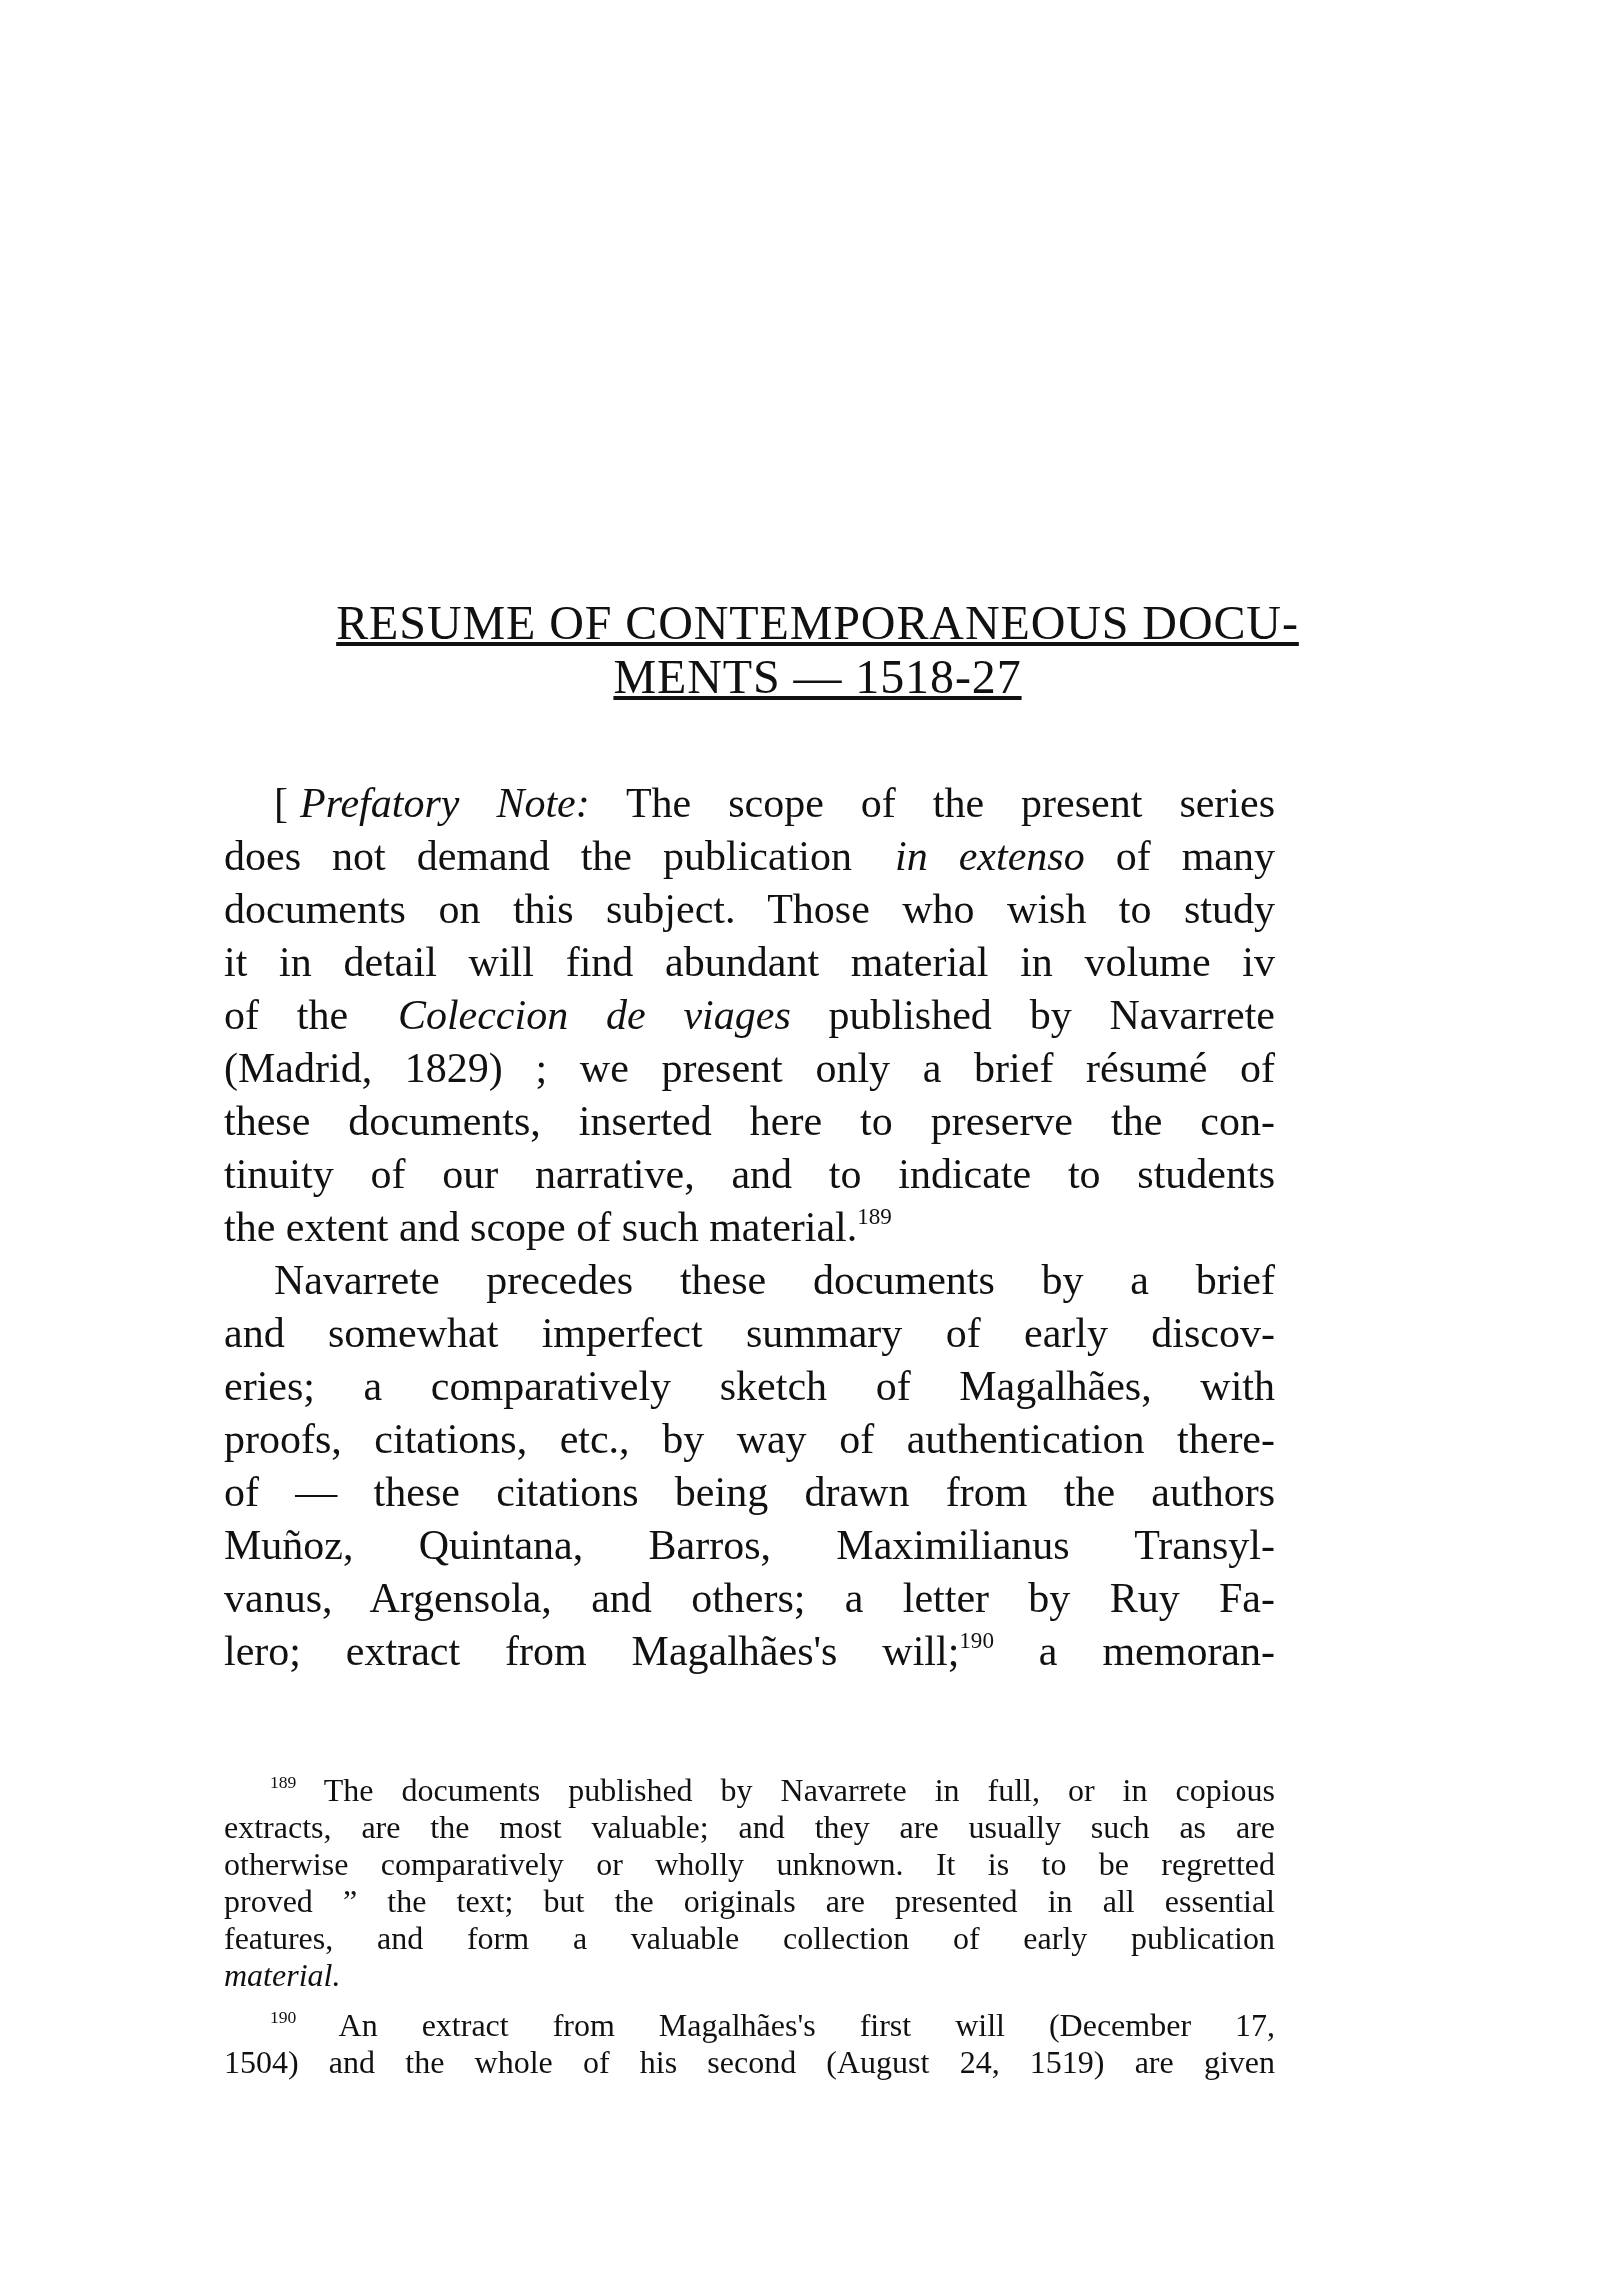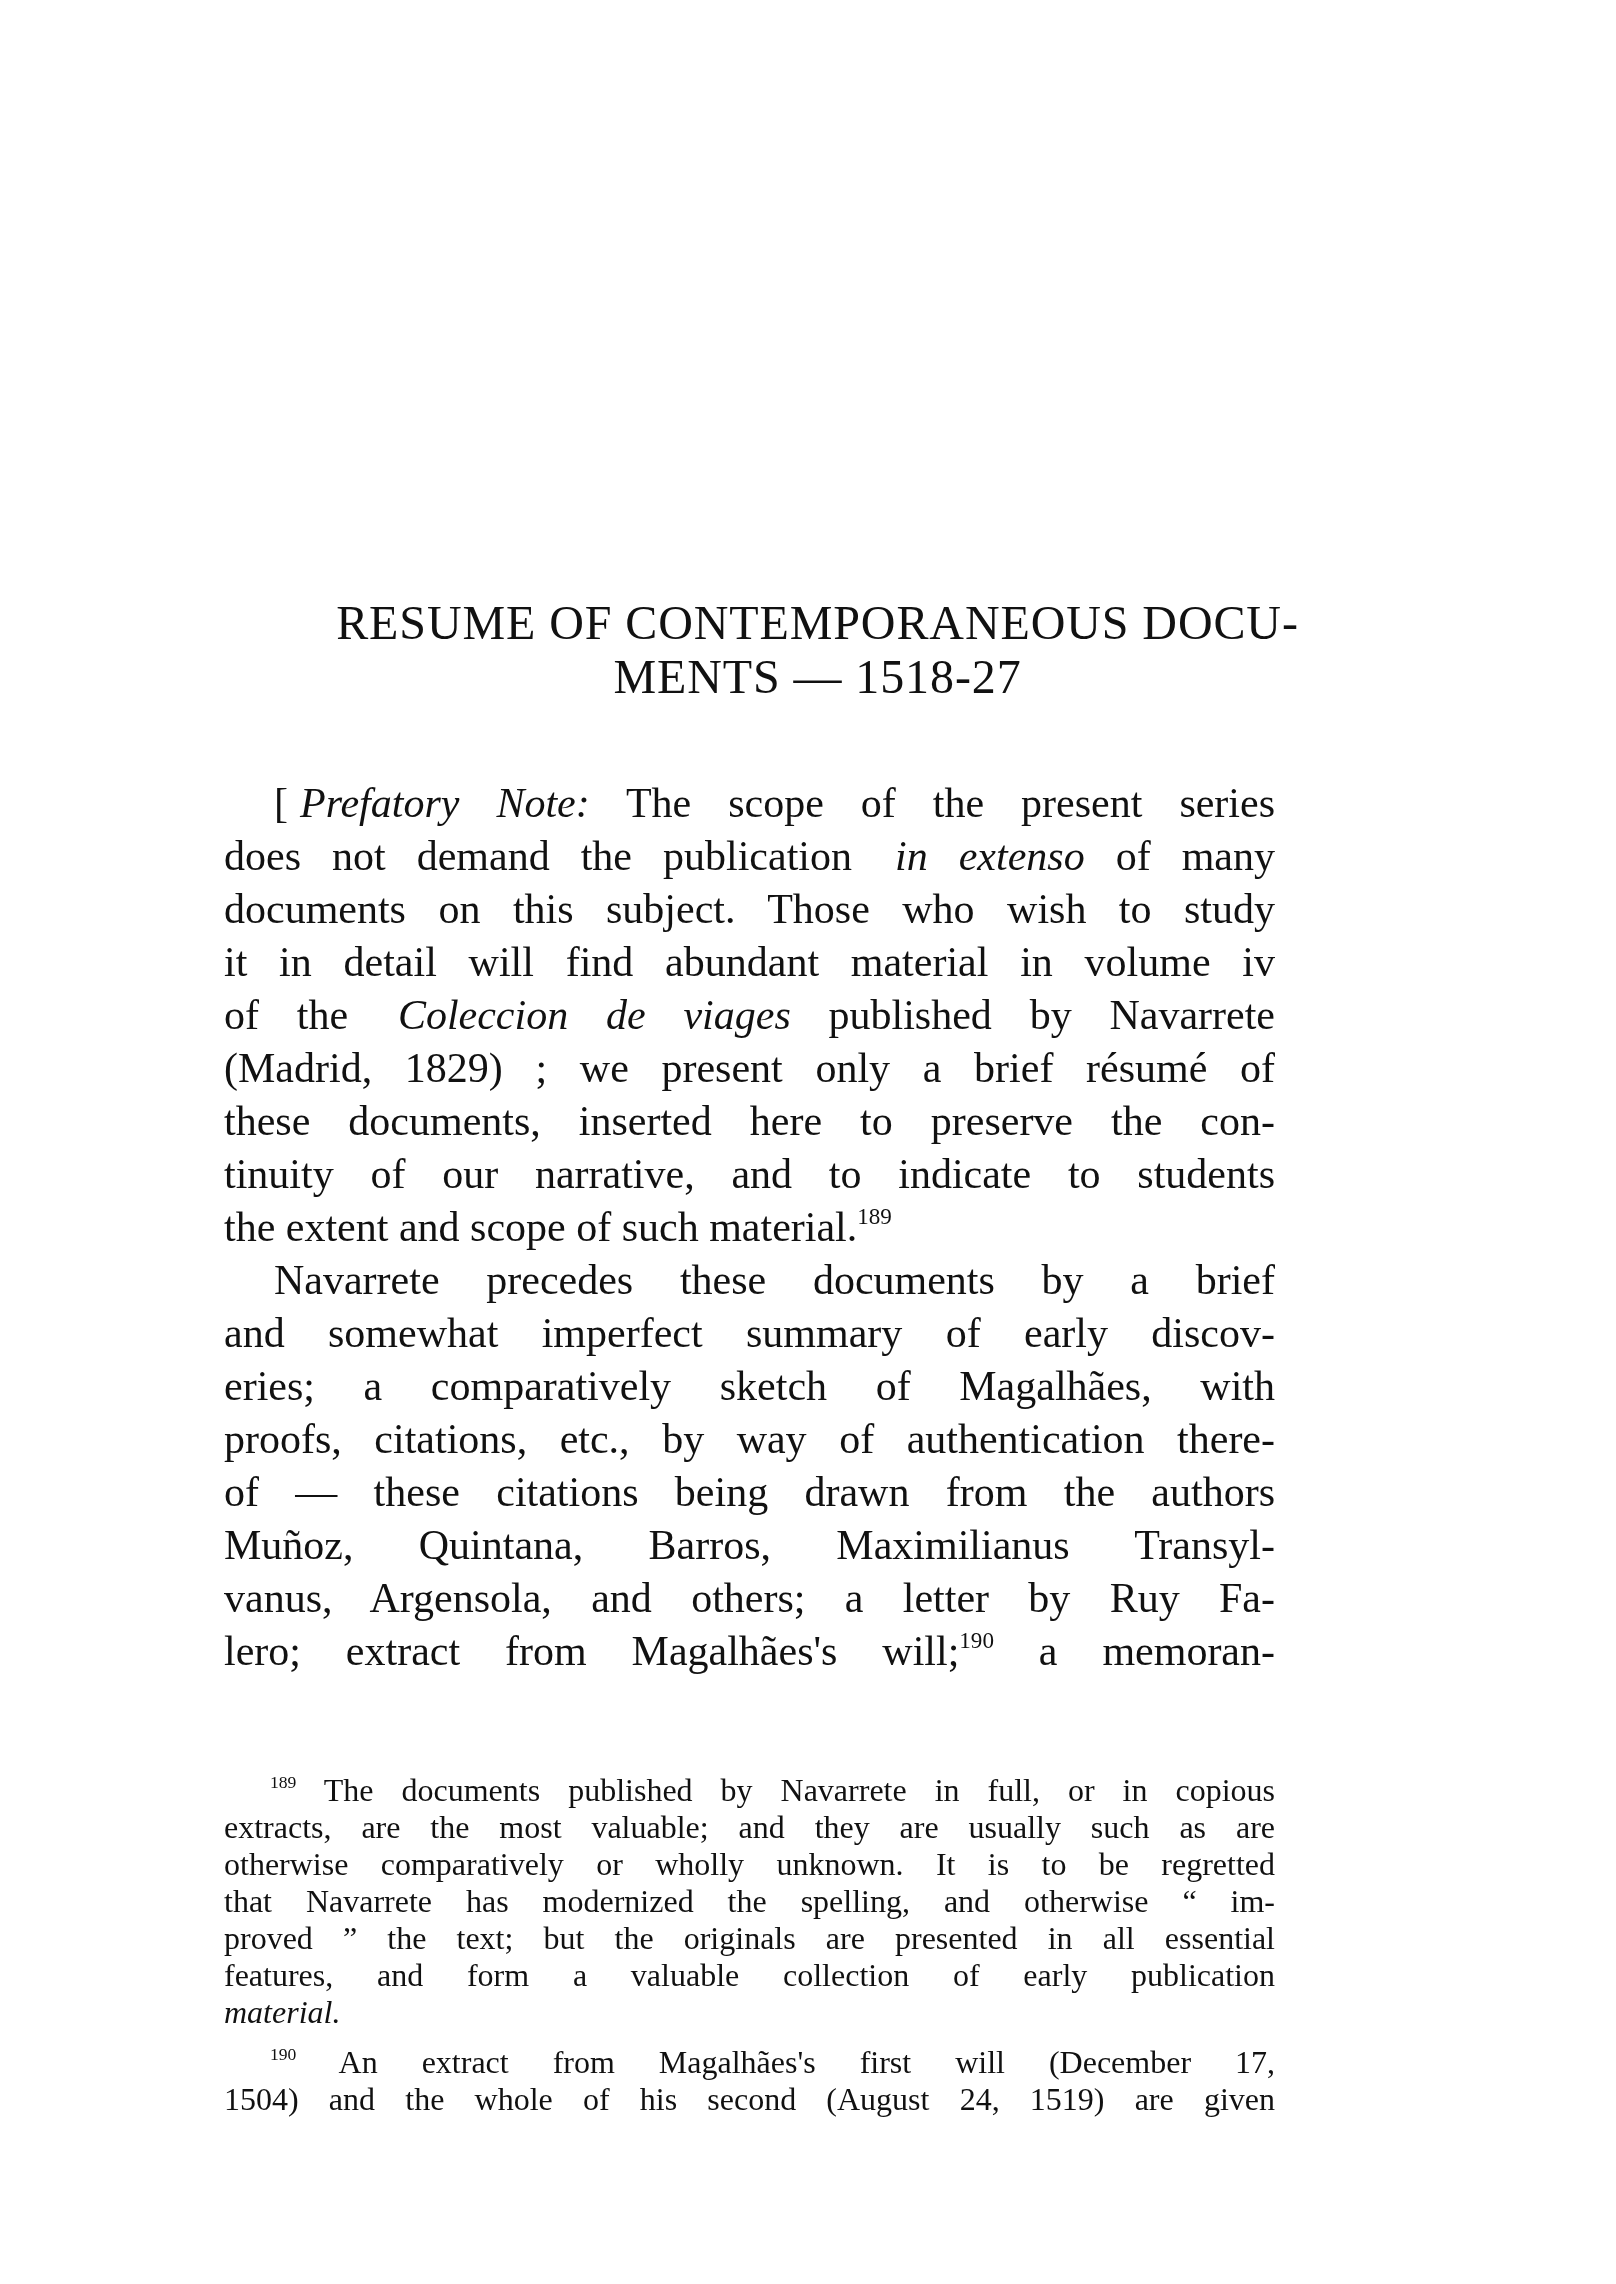--- a/index.html
+++ b/index.html
@@ -26,20 +26,21 @@
       position: absolute;
       left: 201px;
       width: 1233px;
       top: 596px;
       text-align: center;
       font-size: 48px;
       line-height: 54px;
       letter-spacing: 0.9px;
       font-weight: normal;
       margin: 0;
+      text-decoration: underline;
     }
     .title .line { display: block; }
     .body-text {
       position: absolute;
       left: 224px;
       width: 1051px;
       top: 777px;
       font-size: 42px;
       line-height: 53px;
     }
@@ -115,21 +116,20 @@
       <span class="line">vanus, Argensola, and others; a letter by Ruy Fa-</span>
       <span class="line"><span>lero; extract from Magalhães's will;</span><sup>190</sup><span> a memoran-</span></span>
     </div>
   </div>
 
   <div class="footnotes">
     <div>
       <span class="line indent"><sup>189</sup> <span>The documents published by Navarrete in full, or in copious</span></span>
       <span class="line">extracts, are the most valuable; and they are usually such as are</span>
       <span class="line">otherwise comparatively or wholly unknown.  It is to be regretted</span>
-      <span class="line">that Navarrete has modernized the spelling, and otherwise “ im-</span>
       <span class="line">proved ” the text; but the originals are presented in all essential</span>
       <span class="line">features, and form a valuable collection of early publication</span>
       <span class="line last">material.</span>
     </div>
     <div class="gap"></div>
     <div>
       <span class="line indent"><sup>190</sup> <span>An extract from Magalhães's first will (December 17,</span></span>
       <span class="line">1504) and the whole of his second (August 24, 1519) are given</span>
     </div>
   </div>

